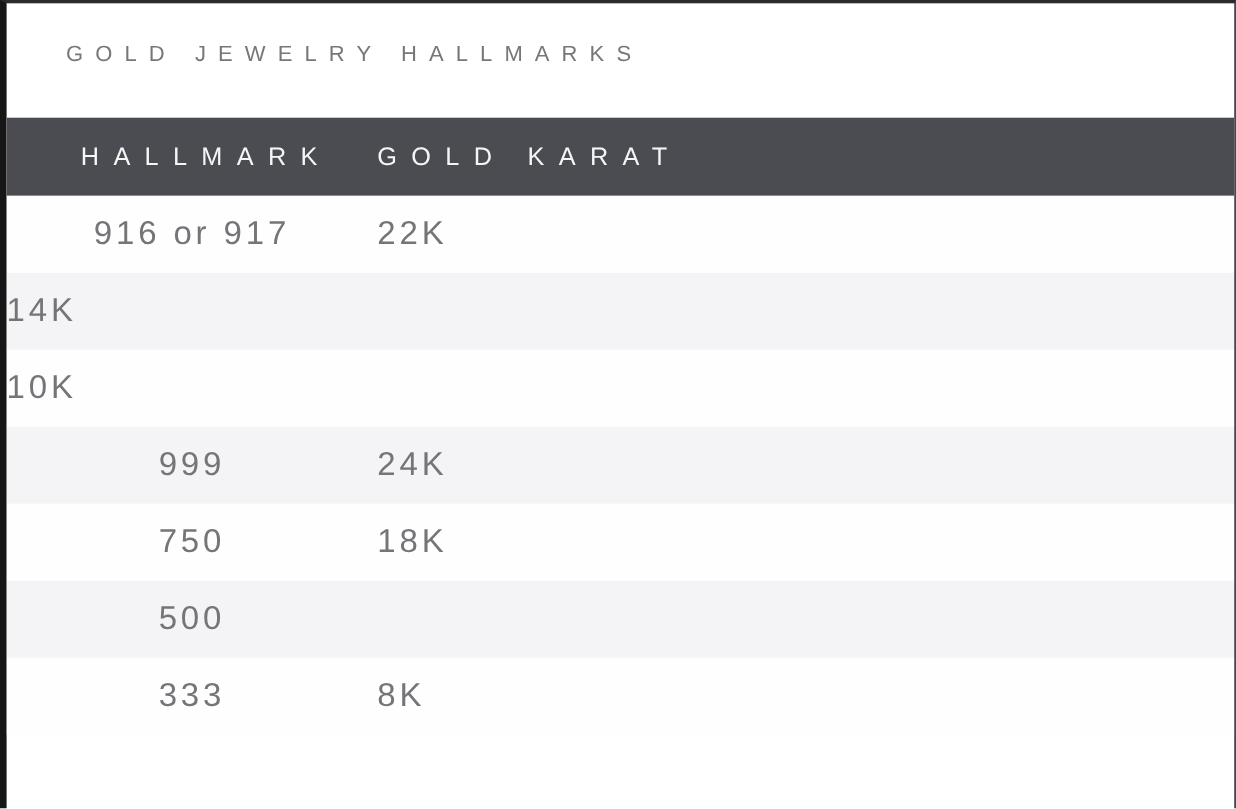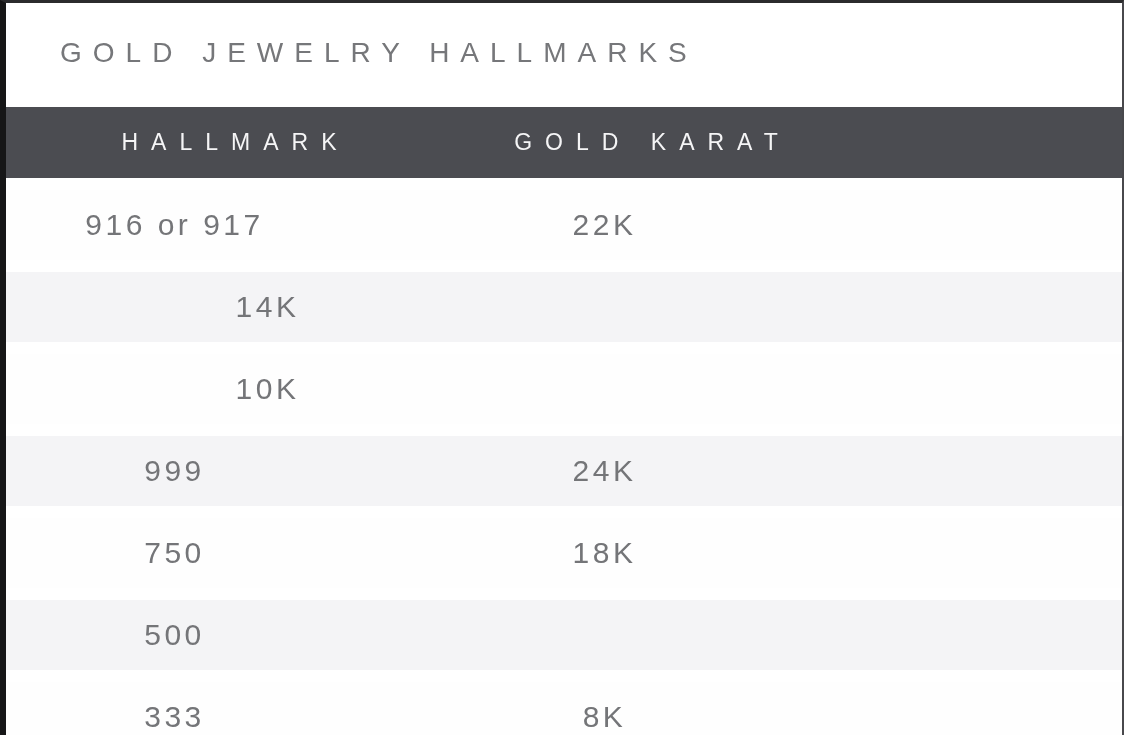--- a/index.html
+++ b/index.html
@@ -18,21 +18,21 @@
     border-top: 3px solid #2b2b2d;
     border-left: 6px solid #161617;
     border-right: 2px solid #48484c;
     overflow: hidden;
   }
 
   .title {
     height: 104px;
     box-sizing: border-box;
     padding: 36px 3px 0 54px;
-    font-size: 28px;
+    font-size: 20px;
     line-height: 1;
     letter-spacing: 11px;
     color: #76777a;
     white-space: nowrap;
   }
 
   .thead {
     height: 71px;
     background: #4b4c51;
     display: flex;
@@ -45,43 +45,41 @@
 
   .trow {
     height: 70px;
     display: flex;
     align-items: center;
     font-size: 30px;
     letter-spacing: 3.5px;
     color: #747578;
     background: #fefefe;
     white-space: nowrap;
-    margin-top: 12px;
   }
 
   .tbody .trow:nth-child(even) {
     background: #f4f4f6;
   }
 
   .c1 {
     width: 337px;
     text-align: center;
     flex: 0 0 auto;
   }
 
   .c2 {
     width: 523px;
-    text-align: center;
+    text-align: left;
     flex: 0 0 auto;
   }
 
   .thead .c1 {
     box-sizing: border-box;
     padding-left: 26px;
-    margin-left: 48px;
   }
 </style>
 </head>
 <body>
 
 <div class="frame">
 
   <div class="title">GOLD JEWELRY HALLMARKS</div>
 
   <div class="thead">

